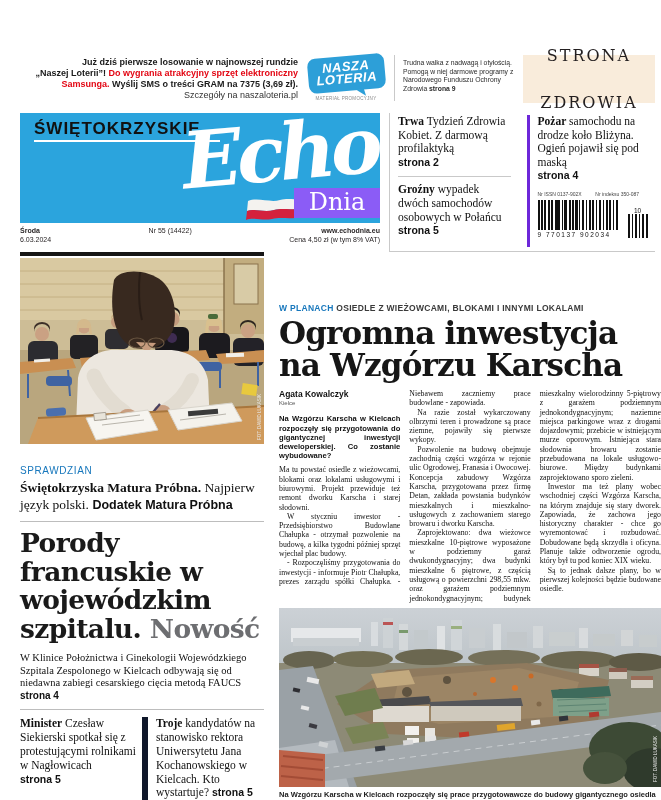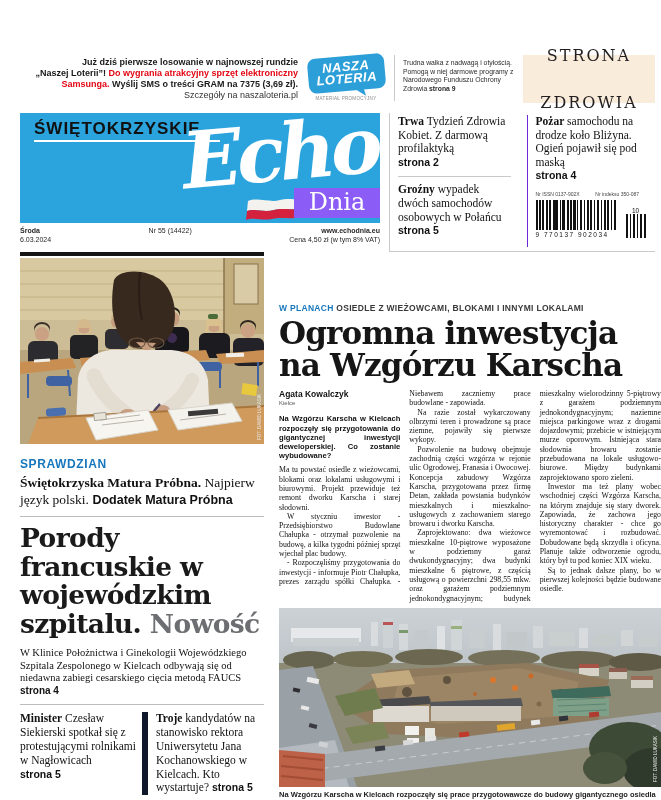--- a/index.html
+++ b/index.html
@@ -44,21 +44,21 @@
   .dnia-box { position:absolute; right:0; bottom:5px; width:86px; height:30px; background:#8b5cf6;
     color:#fff; font-family:"DejaVu Serif", serif; font-size:24px; text-align:center; line-height:29px; }
   .flag { position:absolute; right:82px; bottom:2px; }
   .date-strip { display:flex; justify-content:space-between; padding-top:4px; font-size:7px; line-height:8.6px; color:#231f20; }
   .date-strip .mid { text-align:center; flex:1; }
   .date-strip .right { text-align:right; }
   .date-strip b { font-weight:bold; }
 
   .briefs { flex:1; margin-left:9px; border-left:1px solid #c9c9c9; border-bottom:1px solid #c9c9c9; display:flex; padding:2px 0 4px 8px; }
   .brief-col { width:50%; padding-right:16px; }
-  .brief-col + .brief-col { border-left:1px solid #6d28d9; padding-left:8px; }
+  .brief-col + .brief-col { border-left:3px solid #6d28d9; padding-left:8px; }
   .brief { font-family:"Liberation Serif", serif; font-size:11.5px; line-height:13.6px; color:#111; }
   .brief b { font-weight:bold; }
   .brief .page { font-family:"Liberation Sans", sans-serif; font-weight:bold; font-size:10.5px; }
   .brief-hr { border:0; border-top:1px solid #c9c9c9; margin:7px 0 6px; }
 
   .barcode-block { margin-top:8px; }
   .barcode-meta { display:flex; justify-content:space-between; font-size:5px; color:#444; margin-bottom:3px; }
   .barcode-row { display:flex; align-items:flex-end; }
   .bars {
     height:30px; width:82px;
@@ -75,21 +75,21 @@
 
   
   .main-row { position:absolute; top:252px; left:20px; width:635px; display:flex; }
   .col-left { width:244px; }
   .main-vline { width:1px; background:#c9c9c9; margin:3px 7px 0 8px; }
   .col-main { flex:1; padding-top:3px;margin-top:48px; }
 
   .black-bar { height:4px; background:#151515; margin-bottom:2px; }
   .photo { position:relative; line-height:0; }
 
-  .label-blue { color:#1777bc; font-weight:bold; font-size:12px; letter-spacing:.6px; margin-top:13px; }
+  .label-blue { color:#1777bc; font-weight:normal; font-size:10px; letter-spacing:.6px; margin-top:21px; }
   .exam-line { font-family:"Liberation Serif", serif; font-size:13.5px; line-height:17px; margin-top:3px; color:#111; }
   .exam-line b { font-weight:bold; }
   .exam-line .page { font-family:"Liberation Sans", sans-serif; font-weight:bold; font-size:12.5px;text-align:center; }
   .thin-hr { border:0; border-top:1px solid #bdbdbd; margin:7px 0; }
 
   .h-left { font-family:"DejaVu Serif", serif; font-weight:bold; font-size:26.5px; line-height:28.5px; letter-spacing:-.6px; color:#1a1a1a; margin-top:2px; }
   .h-left .accent { color:#6d6e71; }
   .left-body { font-family:"Liberation Serif", serif; font-size:10.5px; line-height:12.6px; margin-top:9px; color:#111; }
   .left-body .page { font-family:"Liberation Sans", sans-serif; font-weight:bold; font-size:10px; }
 

